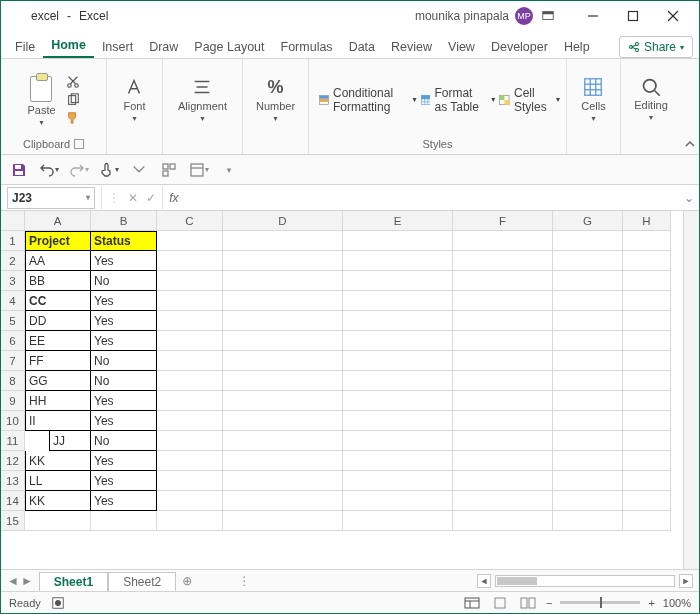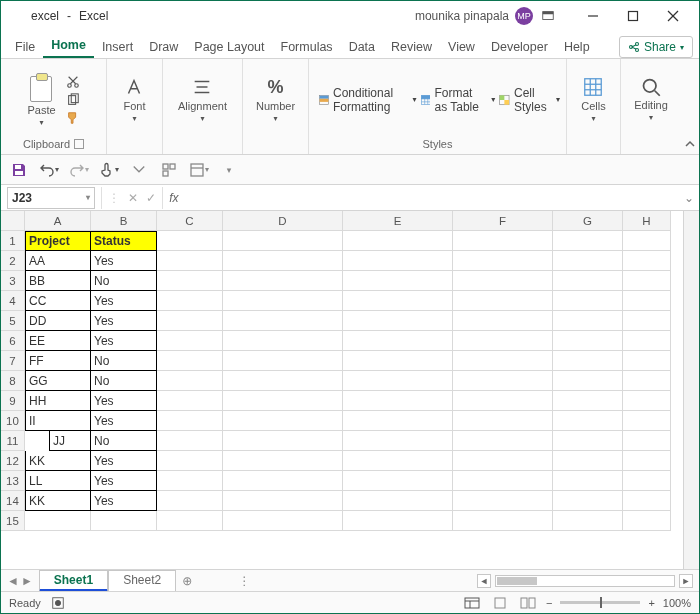--- a/index.html
+++ b/index.html
@@ -57,21 +57,21 @@
   .hdr { background:#f3f3f3 !important; color:#555; justify-content:center; font-size:11.5px;}
   .rowhdr { background:#f3f3f3 !important; color:#555; justify-content:center; font-size:11.5px;}
   .corner { background:#f3f3f3 !important; }
   .yellow { background:#ffff00 !important; font-weight:600;}
   .scroll-right { position:absolute; right:0; top:0; width:16px; bottom:0; background:#f3f3f3; border-left:1px solid #d4d4d4;}
 
   
   .sheet-tabs { display:flex; align-items:center; height:22px; background:#fafafa; border-top:1px solid #d4d4d4; font-size:12px;}
   .nav-arrows { display:flex; gap:2px; padding:0 6px; color:#888;}
   .sheet-tab { padding:2px 14px; border:1px solid #c7c7c7; border-bottom:none; background:#fff; margin-top:2px; border-radius:0 0 0 0; color:#666;}
-  .sheet-tab.active { border-bottom:5px solid #1d4ed8; color:#0b7350; font-weight:600; background:#fff;}
+  .sheet-tab.active { border-bottom:1px solid #1d4ed8; color:#0b7350; font-weight:600; background:#fff;}
   .add-sheet { width:22px; text-align:center; color:#888;}
   .hscroll { flex:1; display:flex; align-items:center; justify-content:flex-end; gap:4px; padding:0 6px;}
   .hscroll-track { width:180px; height:12px; border:1px solid #c7c7c7; background:#fff; position:relative;}
   .hscroll-thumb { position:absolute; left:1px; top:1px; height:8px; width:40px; background:#c7c7c7;}
   .hscroll-btn { width:14px; height:14px; border:1px solid #c7c7c7; display:flex; align-items:center; justify-content:center; font-size:9px; color:#666; background:#fff;}
 
   
   .status { height:22px; background:#fafafa; border-top:1px solid #d4d4d4; display:flex; align-items:center; font-size:11px; color:#555; padding:0 8px; gap:10px;}
   .status-right { margin-left:auto; display:flex; align-items:center; gap:8px;}
   .view-btn { width:20px; height:16px; display:flex; align-items:center; justify-content:center;}
@@ -394,21 +394,21 @@
         <div class="rowhdr">3</div>
         <div style="border-left: 1px solid rgb(0, 0, 0); border-right: 1px solid rgb(0, 0, 0); border-bottom: 1px solid rgb(0, 0, 0);">BB</div>
         <div style="border-right: 1px solid rgb(0, 0, 0); border-bottom: 1px solid rgb(0, 0, 0);">No</div>
         <div></div>
         <div></div>
         <div></div>
         <div></div>
         <div></div>
         <div></div>
         <div class="rowhdr">4</div>
-        <div style="border-left: 1px solid rgb(0, 0, 0); border-right: 1px solid rgb(0, 0, 0); border-bottom: 1px solid rgb(0, 0, 0);">CC</div>
+        <div style="border-left: 1px solid rgb(0, 0, 0); border-right: 1px solid rgb(0, 0, 0); border-bottom: 1px solid rgb(0, 0, 0); font-weight: bold;">CC</div>
         <div style="border-right: 1px solid rgb(0, 0, 0); border-bottom: 1px solid rgb(0, 0, 0);">Yes</div>
         <div></div>
         <div></div>
         <div></div>
         <div></div>
         <div></div>
         <div></div>
         <div class="rowhdr">5</div>
         <div style="border-left: 1px solid rgb(0, 0, 0); border-right: 1px solid rgb(0, 0, 0); border-bottom: 1px solid rgb(0, 0, 0);">DD</div>
         <div style="border-right: 1px solid rgb(0, 0, 0); border-bottom: 1px solid rgb(0, 0, 0);">Yes</div>

